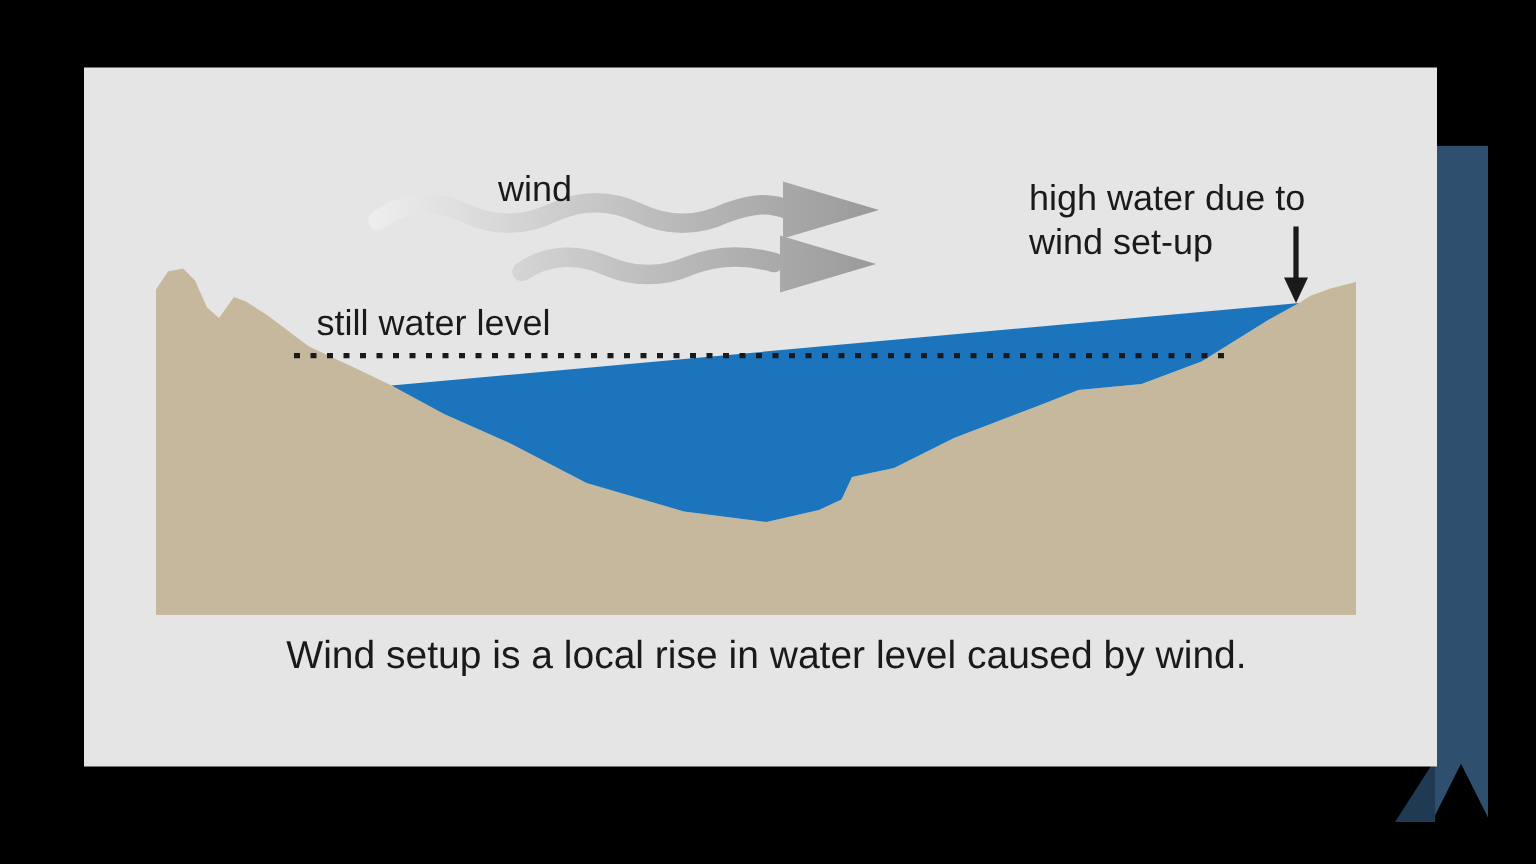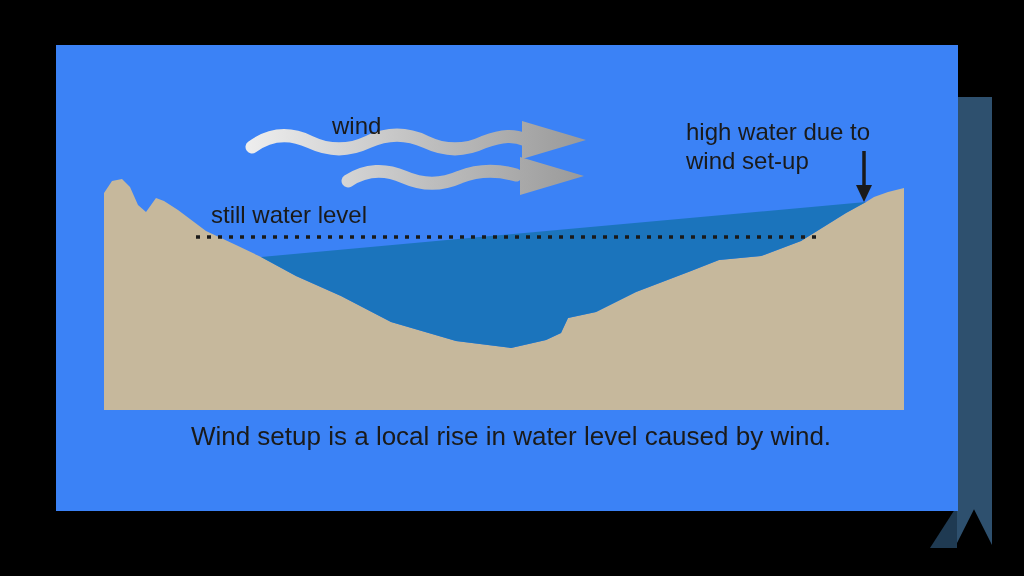--- a/index.html
+++ b/index.html
@@ -12,21 +12,21 @@
   .ribbon{
     position:absolute;left:956px;top:97px;width:36px;height:448px;
     clip-path:polygon(0 0,100% 0,100% 100%,50% 92%,0 100%);
   }
   .ribbon-fold{
     position:absolute;left:930px;top:506px;width:27px;height:42px;
     clip-path:polygon(100% 0,100% 100%,0 100%);
   }
   .card{
     position:absolute;left:56px;top:45px;width:902px;height:466px;
-    background:#3b82f6;
+    background:#e5e5e5;
   }
   .card svg{display:block;width:902px;height:466px;}
   text{font-family:"Liberation Sans", sans-serif;}
 </style>
 </head>
 <body>
 
 <div class="stage">
 
   <div class="ribbon" style="background-color: rgb(46, 80, 110);"></div>

